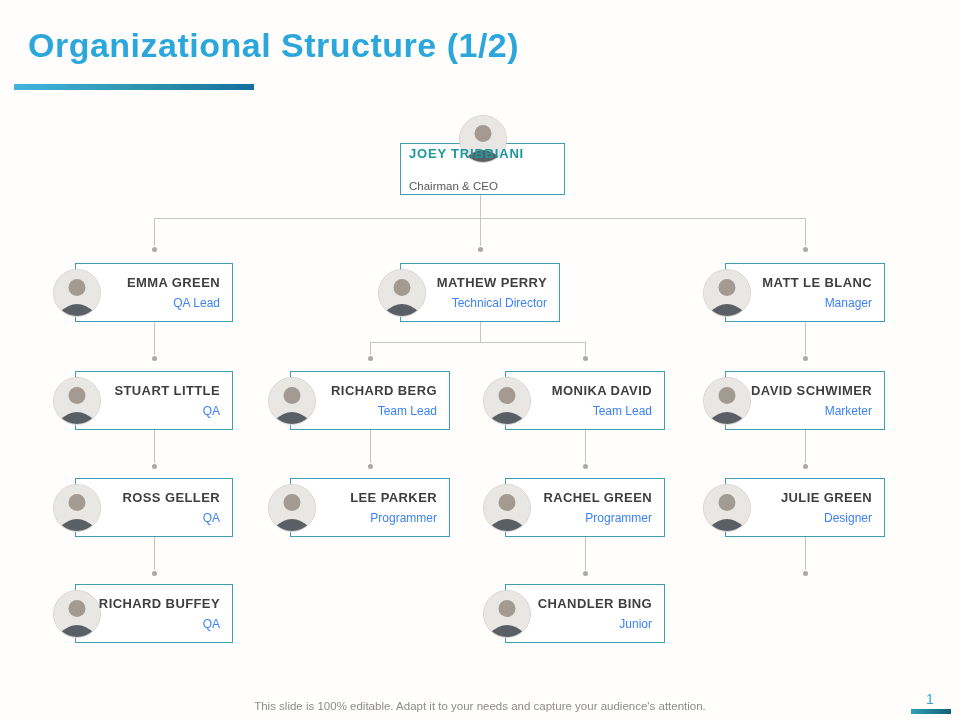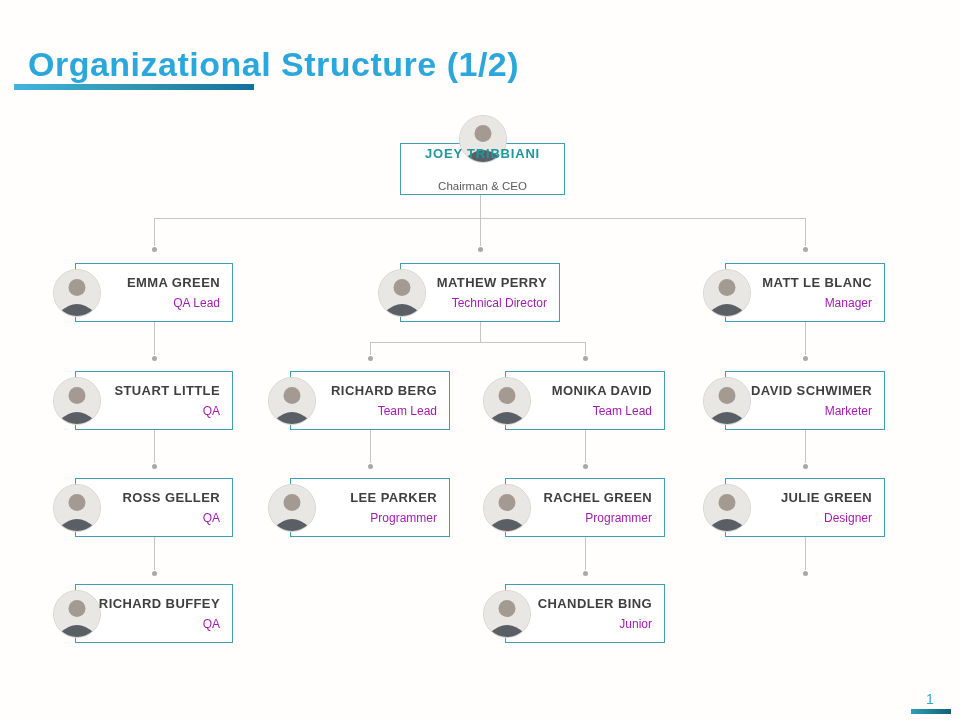--- a/index.html
+++ b/index.html
@@ -3,52 +3,52 @@
 <meta charset="utf-8">
 <style>
   html,body{margin:0;padding:0;background:#ffffff;}
   .slide{
     position:relative;width:960px;height:720px;background:#fffefc;
     font-family:"Liberation Sans", sans-serif;overflow:hidden;
   }
   
   .title{
     position:absolute;left:28px;top:26px;font-size:34px;font-weight:700;
-    color:#2ba7dc;letter-spacing:0.5px;white-space:nowrap;margin-top:19px;
+    color:#2ba7dc;letter-spacing:0.5px;white-space:nowrap;
   }
   .title-bar{
     position:absolute;left:14px;top:84px;width:240px;height:6px;
     background:linear-gradient(to right,#41b4df 0%,#2e93ab 55%,#14709e 100%);
   }
   
   .node{
     position:absolute;background:#ffffff;border:1.5px solid #3e9fb0;
     box-sizing:border-box;height:59px;
   }
   .node .txt{
     position:absolute;inset:0;display:flex;flex-direction:column;
     justify-content:center;align-items:flex-end;
     padding:0 12px 0 30px;box-sizing:border-box;
   }
   .name{
     font-size:13px;font-weight:700;color:#3f3f3f;letter-spacing:0.4px;
     white-space:nowrap;
   }
   .role{
-    font-size:12px;color:#a21caf;margin-top:6px;white-space:nowrap;
+    font-size:12px;color:#3b82f6;margin-top:6px;white-space:nowrap;
   }
   .avatar{
     position:absolute;left:-23px;top:50%;transform:translateY(-50%);
     width:46px;height:46px;border-radius:50%;overflow:hidden;
     border:1px solid #d8d6d2;background:#e9e7e3;
   }
   .avatar svg{display:block;width:100%;height:100%;}
   
   .node--ceo{height:52px;}
-  .node--ceo .txt{align-items:center;padding:0 8px;gap:14px;}
+  .node--ceo .txt{align-items:flex-start;padding:0 8px;gap:14px;}
   .node--ceo .name{color:#1f989d;letter-spacing:0.8px;}
   .node--ceo .role{color:#595959;font-size:11.5px;margin-top:5px;}
   .node--ceo .avatar{
     left:50%;top:auto;bottom:31px;transform:translateX(-50%);
   }
   
   .h,.v{position:absolute;background:#c5c5c5;}
   .h{height:1px;}
   .v{width:1px;}
   .dot{
@@ -276,16 +276,17 @@
         <svg viewBox="0 0 46 46">
           <use href="#person"></use>
         </svg>
       </span>
     <div class="txt">
       <div class="name">CHANDLER BING</div>
       <div class="role">Junior</div>
     </div>
   </div>
 
+  <div class="footer-note">This slide is 100% editable. Adapt it to your needs and capture your audience's attention.</div>
   <div class="page-num">1</div>
   <div class="page-bar"></div>
 
 </div>
 
 </body></html>

